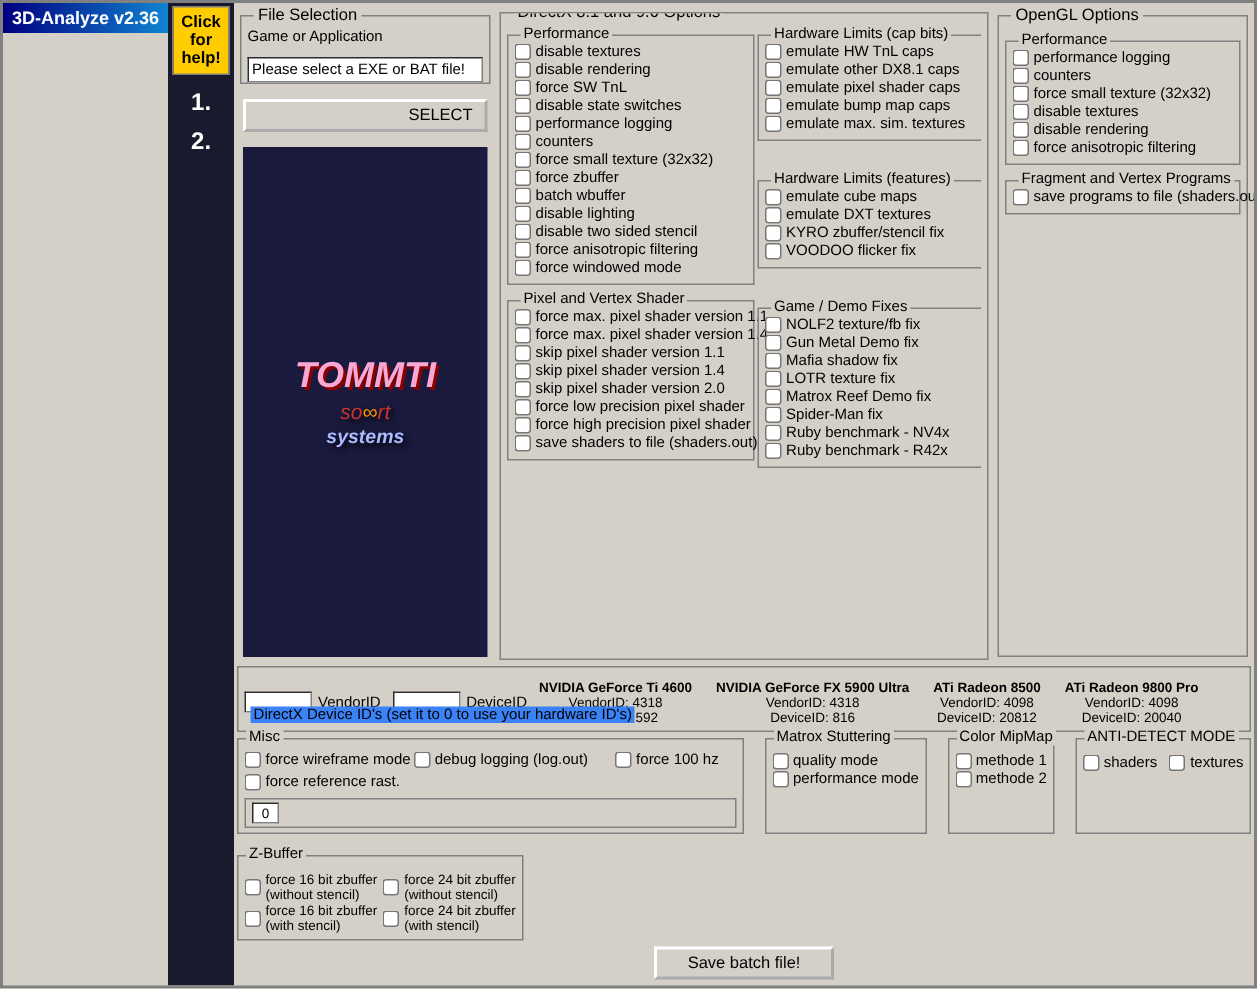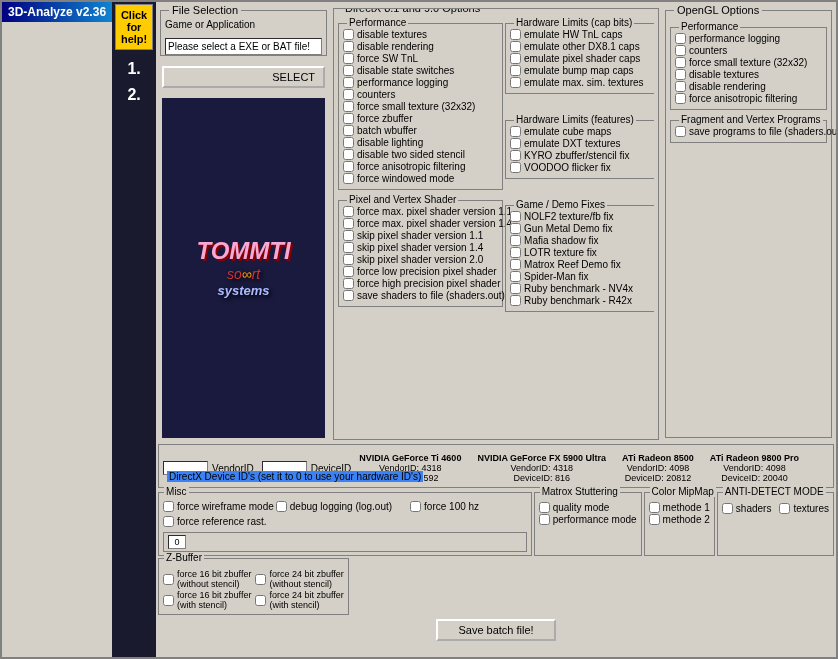--- a/index.html
+++ b/index.html
@@ -541,21 +541,21 @@
               </div>
               <div style="font-size: 9px; text-align: center;">
                 <div style="font-weight: bold;">ATi Radeon 9800 Pro</div>
                 <div>VendorID: 4098</div>
                 <div>DeviceID: 20040</div>
               </div>
             </div>
         </div>
       </div>
 
-      <div style="display:flex; align-items:stretch; gap:2px; padding:2px; flex-wrap:wrap;">
+      <div style="display:flex; align-items:stretch; gap:14px; padding:2px; flex-wrap:wrap;">
 
         <div class="misc-box" style="flex:1; min-width:200px;">
           <span class="panel-title">Misc</span>
           <div style="display:flex; flex-wrap:wrap; gap:2px; margin-top:4px;">
             <div class="checkbox-item">
               <input type="checkbox" style="">
               <label>force wireframe mode</label>
             </div>
             <div class="checkbox-item">
               <input type="checkbox" style="">

